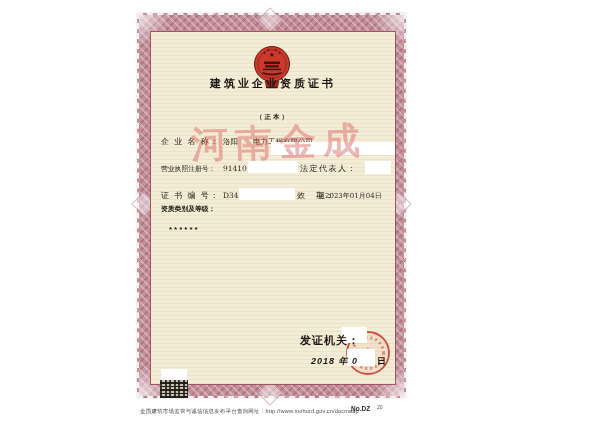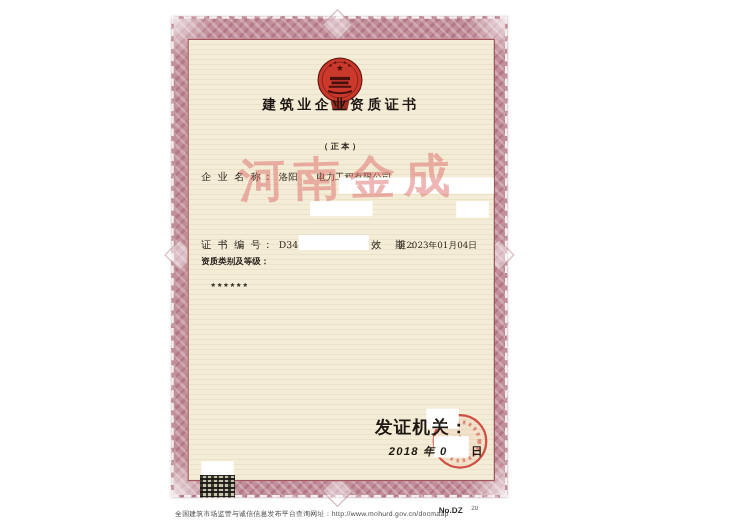--- a/index.html
+++ b/index.html
@@ -51,21 +51,21 @@
   .row{left:0;top:0;width:100%;height:12px;}
   .lbl{position:absolute;font-weight:normal;color:#221c15;font-size:8px;letter-spacing:1.5px;}
   .lbl.small{font-size:6.8px;letter-spacing:0;}
   .val{position:absolute;color:#33291d;font-size:7.5px;font-family:"DejaVu Serif",serif;}
   .val.hand{font-style:italic;font-size:8px;}
   .whitebox{position:absolute;background:#ffffff;z-index:3;}
   .grade-label{left:10px;top:172px;font-weight:bold;font-size:6.8px;color:#221c15;}
   .grade-value{left:18px;top:183px;font-weight:bold;font-size:8.5px;letter-spacing:1px;color:#1e1812;}
   .grade-stars{left:18px;top:193px;font-weight:bold;font-size:8px;letter-spacing:2px;color:#1e1812;}
   
-  .issuer{left:149px;top:301px;font-weight:bold;font-size:14px;letter-spacing:1px;color:#1e1812;z-index:4;font-family:Liberation Serif, serif;}
+  .issuer{left:149px;top:301px;font-weight:bold;font-size:11px;letter-spacing:1px;color:#1e1812;z-index:4;font-family:Liberation Serif, serif;}
   .seal{left:193px;top:297px;width:48px;height:48px;z-index:1;}
   .box-issuer{left:190px;top:295px;width:26px;height:16px;z-index:2;}
   .box-date{left:196px;top:317px;width:28px;height:17px;z-index:2;}
   .date-year{left:160px;top:323px;font-weight:bold;font-size:9px;letter-spacing:1px;color:#1e1812;z-index:4;font-style:italic;}
   .date-day{left:226px;top:323px;font-weight:bold;font-size:9px;color:#1e1812;z-index:4;}
   .maker{left:0;top:339px;width:100%;text-align:center;font-weight:bold;font-size:7.5px;
          letter-spacing:.5px;color:#262018;z-index:4;}
   .box-qr-top{left:10px;top:337px;width:26px;height:12px;z-index:5;}
   .qr{left:9px;top:348px;width:28px;height:18px;z-index:6;
       background-color:#c9c3ae;
@@ -112,20 +112,26 @@
 
     <div class="abs watermark">河南金成</div>
 
     <div class="abs row" style="top:104px">
       <span class="lbl" style="left:10px">企 业 名 称：</span>
       <span class="val" style="left:72px;top:1px">洛阳　　电力工程有限公司</span>
     </div>
 
     <div class="whitebox" style="left:120px;top:110px;width:124px;height:13px"></div>
 
+    <div class="abs row" style="top:131px">
+      <span class="lbl small" style="left:10px;top:1px">营业执照注册号：</span>
+      <span class="val" style="left:72px;top:1px">91410</span>
+      <span class="lbl" style="left:149px">法定代表人：</span>
+      <span class="val" style="left:216px"></span>
+    </div>
     <div class="whitebox" style="left:97px;top:129px;width:50px;height:12px"></div>
     <div class="whitebox" style="left:214px;top:129px;width:26px;height:13px"></div>
 
 
     <div class="abs row" style="top:158px">
       <span class="lbl" style="left:10px">证 书 编 号：</span>
       <span class="val" style="left:72px;top:1px">D34</span>
       <span class="lbl" style="left:127px">有　效　期：</span>
       <span class="val" style="left:167px;top:1px;font-size:7px">至2023年01月04日</span>
     </div>

